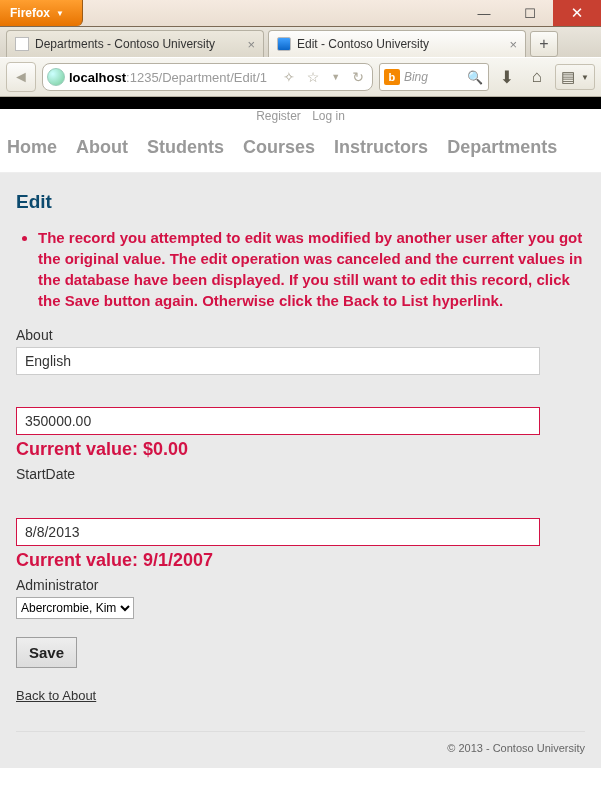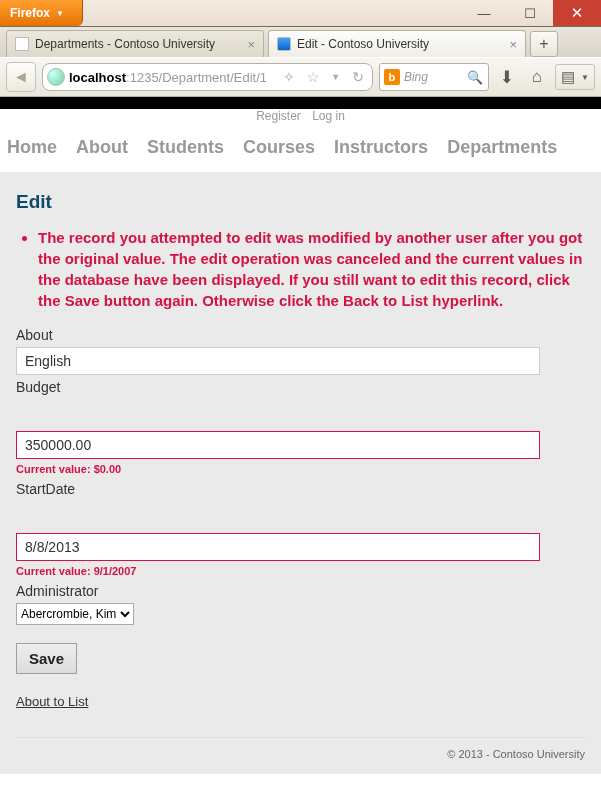--- a/index.html
+++ b/index.html
@@ -42,21 +42,21 @@
   .reglog span{margin:0 4px;}
   .nav{text-align:left;font-size:18px;color:#999;font-weight:600;border-bottom:1px solid #eee;padding-bottom:14px;}
   .nav span{margin:0 7px;}
   .graybg{background:#eaeaea;padding:18px 16px 4px;}
   h2{font-size:19px;margin:0 0 14px;font-weight:700;color:#0c4a6e;}
   ul.err{margin:0 0 16px;padding-left:22px;}
   ul.err li{color:#d31245;font-weight:700;font-size:15px;line-height:1.4;}
   .lbl{font-size:14px;color:#333;margin:4px 0 4px;}
   .fld{width:524px;height:28px;border:1px solid #ccc;background:#fff;padding:0 8px;font-size:14px;color:#333;box-sizing:border-box;}
   .fld.invalid{border-color:#d31245;margin-top:32px;}
-  .curval{color:#d31245;font-weight:700;font-size:11px;margin:4px 0 6px;}
+  .curval{color:#d31245;font-weight:700;font-size:18px;margin:4px 0 6px;}
   select.admin{font-size:12px;height:22px;border:1px solid #aaa;background:#fff;}
   .savebtn{margin-top:18px;border:1px solid #9e9e9e;background:linear-gradient(#eee,#dcdcdc);color:#222;font-size:15px;font-weight:600;padding:6px 12px;cursor:pointer;}
   .backlink{display:inline-block;margin:20px 0 28px;color:#333;font-size:13px;text-decoration:underline;}
   .footer{border-top:1px solid #ddd;text-align:right;font-size:11px;color:#666;padding:10px 0;}
 </style>
 </head>
 <body>
 
 <div class="ff-menu">
   <div class="ff-btn">
@@ -125,33 +125,32 @@
 
     <div class="graybg">
       <h2>Edit</h2>
       <ul class="err">
         <li>The record you attempted to edit was modified by another user after you got the original value. The edit operation was canceled and the current values in the database have been displayed. If you still want to edit this record, click the Save button again. Otherwise click the Back to List hyperlink.</li>
       </ul>
 
       <div class="lbl">About</div>
       <input class="fld" value="English" style="">
 
-      <div class="lbl">Budget</div>
       <input class="fld invalid" value="350000.00" style="">
       <div class="curval">Current value: $0.00</div>
 
       <div class="lbl">StartDate</div>
       <input class="fld invalid" value="8/8/2013" style="">
       <div class="curval">Current value: 9/1/2007</div>
 
       <div class="lbl">Administrator</div>
       <select class="admin">
         <option>Abercrombie, Kim</option>
       </select>
 
       <div><button class="savebtn">Save</button></div>
 
-      <a class="backlink" href="#">About to List</a>
+      <a class="backlink" href="#">Back to About</a>
 
       <div class="footer">© 2013 - Contoso University</div>
     </div>
   </div>
 </div>
 
 </body></html>

